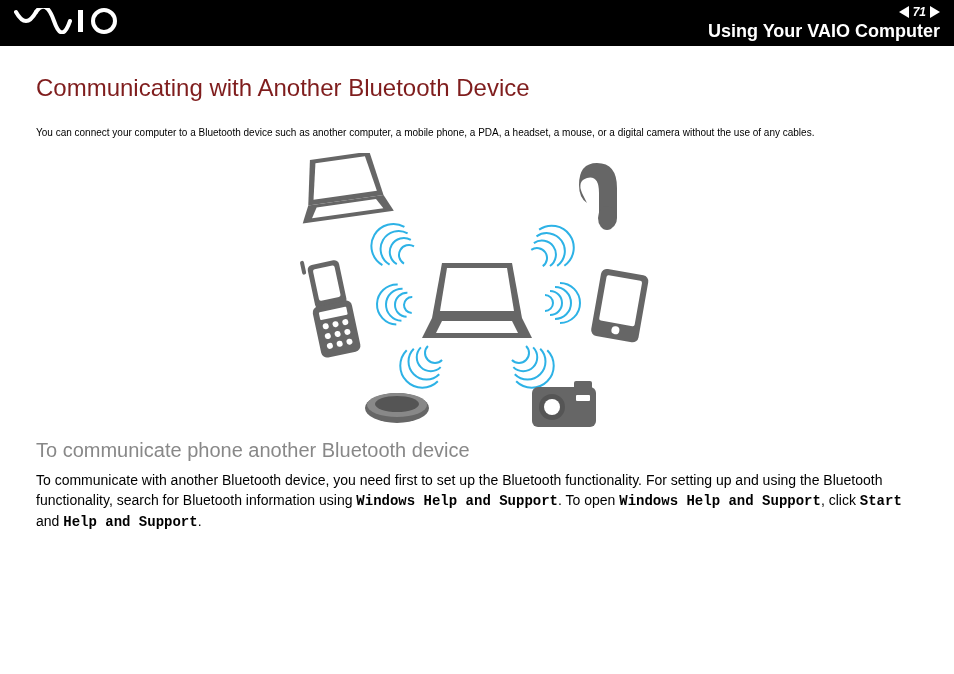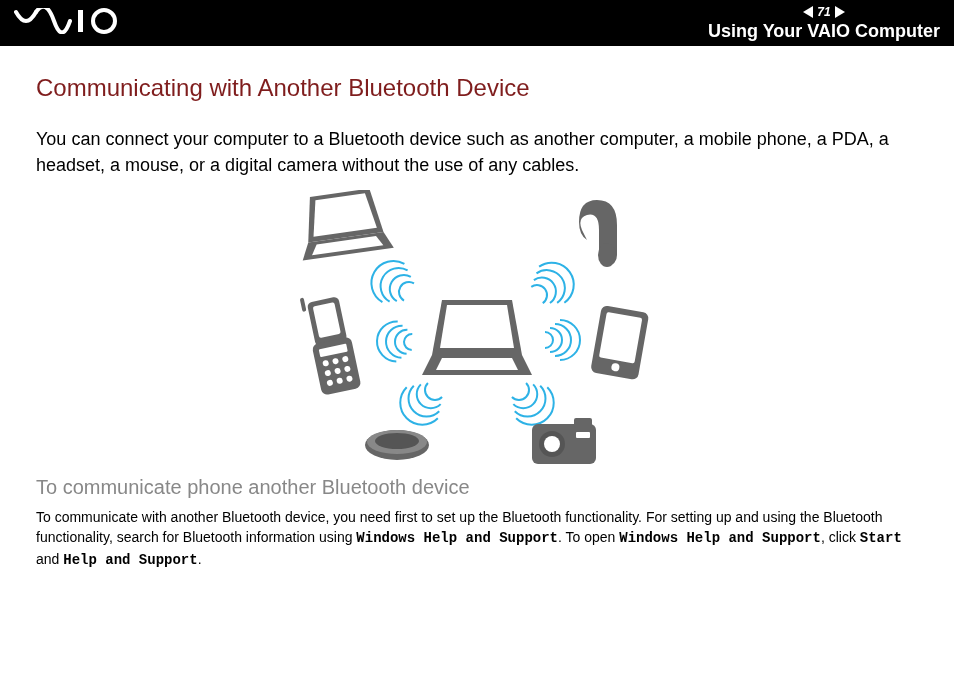--- a/index.html
+++ b/index.html
@@ -18,21 +18,21 @@
     align-items: center;
     justify-content: space-between;
     padding: 0 14px;
   }
   .logo {
     color: #fff;
   }
   .header-right {
     display: flex;
     flex-direction: column;
-    align-items: center;
+    align-items: flex-end;
     color: #fff;
     font-size: 12px;
   }
   .pager {
     display: flex;
     align-items: center;
     gap: 4px;
     font-style: italic;
     font-weight: bold;
   }
@@ -58,21 +58,21 @@
   .content {
     padding: 28px 36px 0 36px;
   }
   h1 {
     color: #7f1d1d;
     font-weight: normal;
     font-size: 24px;
     margin-bottom: 10px;
   }
   p.intro {
-    font-size: 18px;
+    font-size: 10px;
     line-height: 1.45;
     margin-bottom: 12px;
     margin-top: 24px;
   }
   .diagram {
     width: 440px;
     height: 280px;
     margin: 0 auto 6px auto;
     position: relative;
   }

